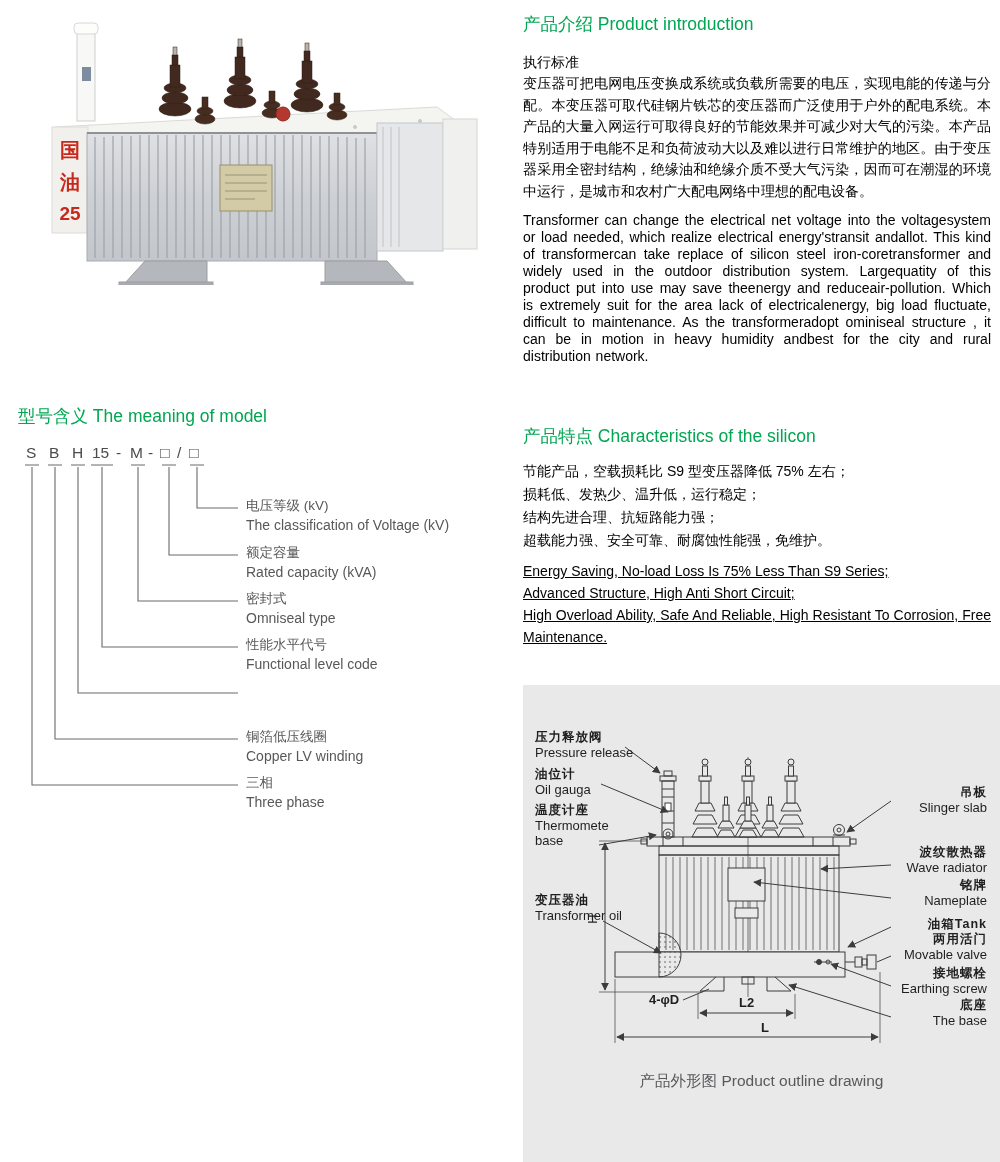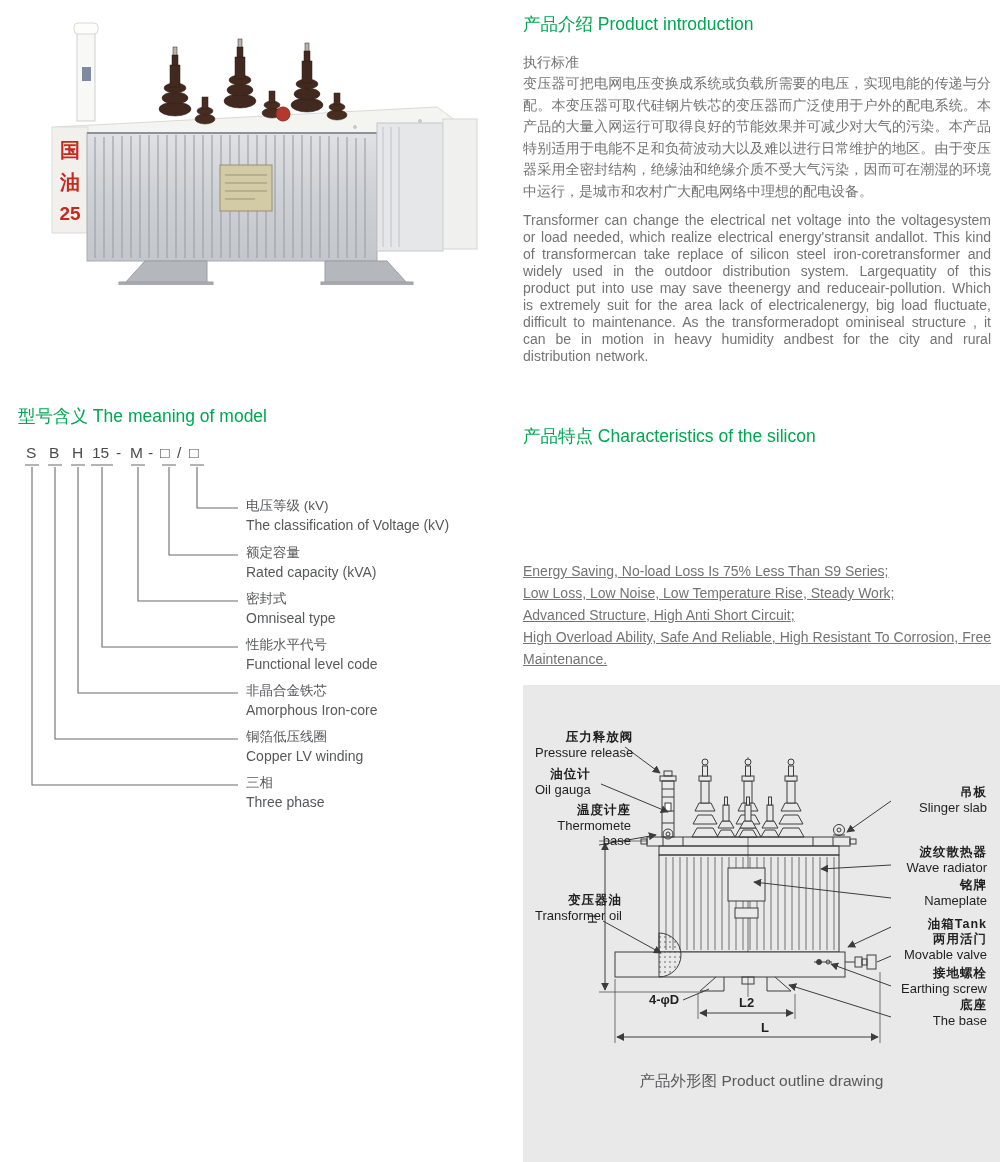--- a/index.html
+++ b/index.html
@@ -2,39 +2,39 @@
 <html><head>
 <meta charset="utf-8">
 <style>
   * { margin:0; padding:0; box-sizing:border-box; }
   body { background:#ffffff; font-family:"Liberation Sans","DejaVu Sans",sans-serif; }
   .page { position:relative; width:1000px; height:1162px; background:#fff; overflow:hidden; }
 
   .green-head { position:absolute; color:#00a651; font-size:17.5px; font-weight:400; white-space:nowrap;text-align:center; }
 
   
-  .col { position:absolute; left:523px; width:468px; color:#737373; }
+  .col { position:absolute; left:523px; width:468px; color:#000000; }
   .zh-exec { font-size:14px; line-height:21px; }
   .zh-body { font-size:14px; line-height:21.5px; text-align:justify; }
   .en-body { font-size:14px; line-height:17px; text-align:justify; word-spacing:1px; }
   .feat-zh div { font-size:14px; line-height:23px; }
   .feat-en div { font-size:14px; line-height:22px; text-align:justify;text-decoration:underline; }
 
   
   .code-ch { position:absolute; top:444px; font-size:15.5px; color:#4a4b4d; }
   .m-label { position:absolute; left:246px; color:#57585a; }
   .m-label .m-zh { font-size:13.5px; line-height:18px; }
   .m-label .m-en { font-size:14px; line-height:20px; }
 
   
   .panel { position:absolute; left:523px; top:685px; width:477px; height:477px; background:#e9e9e9; }
   .d-label { position:absolute; color:#1f1f1f; }
   .d-label .zh { font-size:12.5px; font-weight:bold; line-height:15px; letter-spacing:1px; }
   .d-label .en { font-size:13px; line-height:15px; }
-  .d-left  { left:12px; text-align:right; }
+  .d-left  { left:12px; text-align:left; }
   .d-right { right:13px; text-align:right; }
   .wrap92 { width:96px; }
   .caption { position:absolute; top:386px; width:100%; text-align:center; color:#58595b; font-size:15.5px; }
 
   svg { display:block; }
   .abs { position:absolute; }
 </style>
 </head>
 <body>
 
@@ -185,37 +185,38 @@
     <div class="m-en">Rated capacity (kVA)</div>
   </div>
   <div class="m-label" style="top:590px">
     <div class="m-zh">密封式</div>
     <div class="m-en">Omniseal type</div>
   </div>
   <div class="m-label" style="top:636px">
     <div class="m-zh">性能水平代号</div>
     <div class="m-en">Functional level code</div>
   </div>
-  <div class="m-label" style="top:682px">
-    <div class="m-zh">非晶合金铁芯</div>
-    <div class="m-en">Amorphous Iron-core</div>
-  </div>
   <div class="m-label" style="top:728px">
     <div class="m-zh">铜箔低压线圈</div>
     <div class="m-en">Copper LV winding</div>
   </div>
   <div class="m-label" style="top:774px">
     <div class="m-zh">三相</div>
     <div class="m-en">Three phase</div>
   </div>
 
   <div class="green-head" style="left:523px;top:424px">产品特点 Characteristics of the silicon</div>
+  <div class="col feat-zh" style="top:460px">
+    <div>节能产品，空载损耗比 S9 型变压器降低 75% 左右；</div>
+    <div>损耗低、发热少、温升低，运行稳定；</div>
+    <div>结构先进合理、抗短路能力强；</div>
+    <div>超载能力强、安全可靠、耐腐蚀性能强，免维护。</div>
+  </div>
   <div class="col feat-en" style="top:560px">
     <div>Energy Saving, No-load Loss Is 75% Less Than S9 Series;</div>
-    <div>Low Loss, Low Noise, Low Temperature Rise, Steady Work;</div>
     <div>Advanced Structure, High Anti Short Circuit;</div>
     <div>High Overload Ability, Safe And Reliable, High Resistant To Corrosion, Free Maintenance.</div>
   </div>
 
   <div class="panel">
 
     <svg class="abs" style="left:0;top:0" width="477" height="470" viewBox="0 0 477 470">
       <defs>
         <marker id="arr" viewBox="0 0 10 10" refX="9" refY="5" markerWidth="8" markerHeight="8" orient="auto-start-reverse">
           <path d="M0,0 L10,5 L0,10 z" fill="#3c3c3c"></path>

